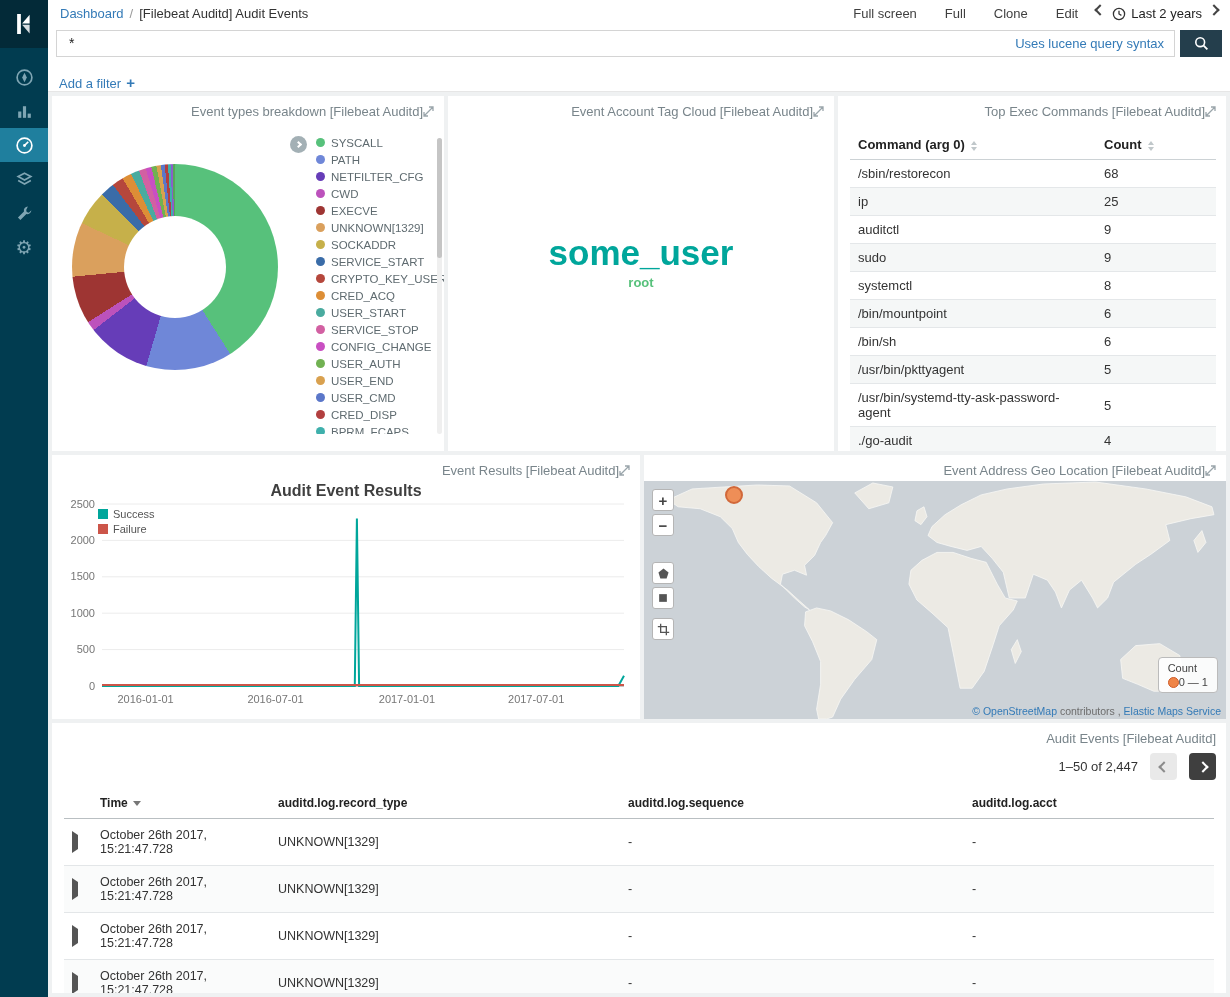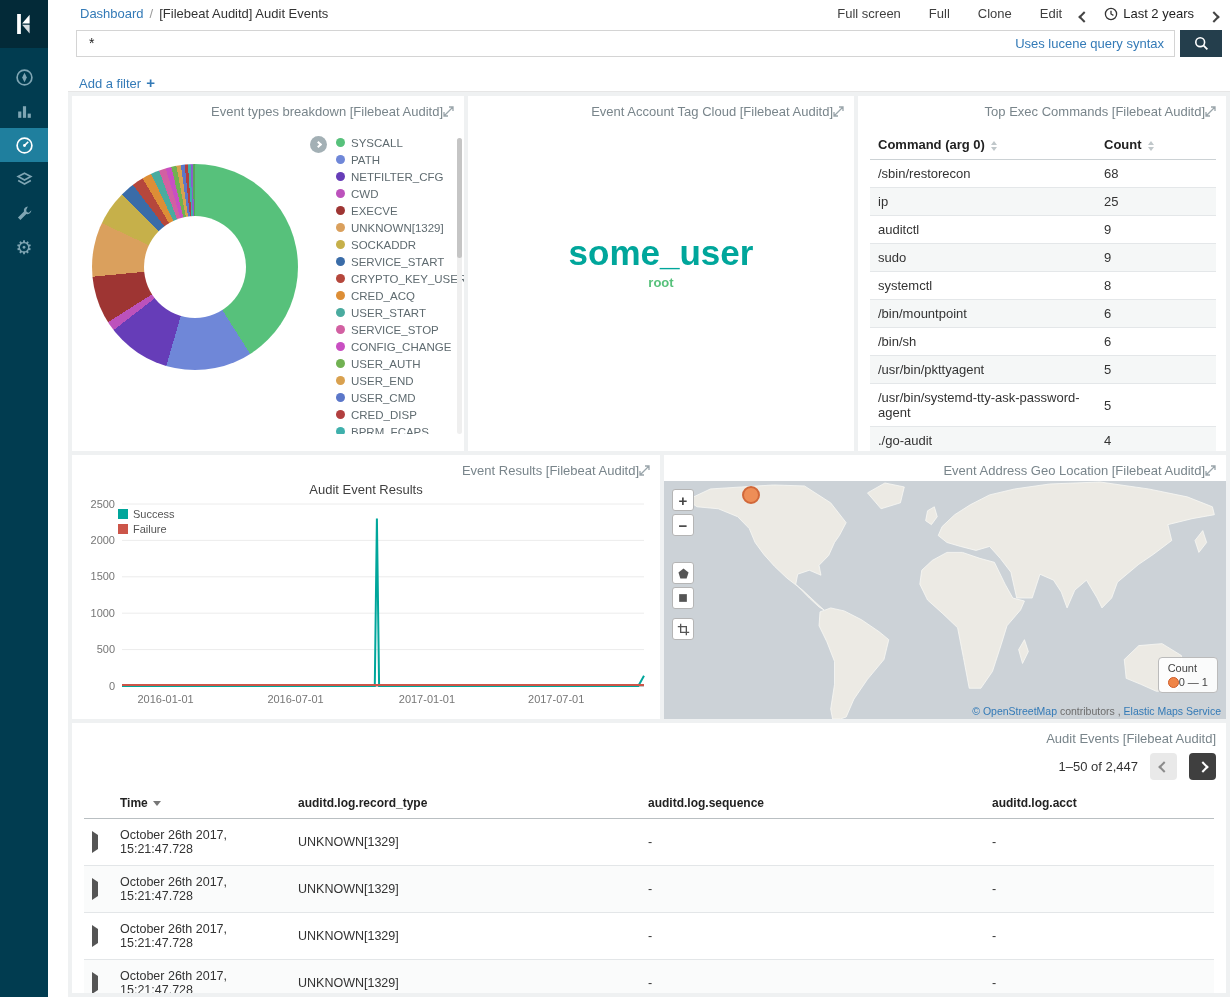--- a/index.html
+++ b/index.html
@@ -11,29 +11,29 @@
   .side-nav{margin-top:12px;display:flex;flex-direction:column;width:48px}
   .side-item{width:48px;height:34px;display:flex;align-items:center;justify-content:center;cursor:pointer}
   .side-item svg{stroke:#7fa5b3;fill:none;stroke-width:1.6}
   .side-item .fillic{fill:#7fa5b3;stroke:none}
   .side-item.active{background:#1f7f9e}
   .side-item.active svg{stroke:#fff}
   .side-item.active .fillic{fill:#fff}
   .gear-glyph{font-size:19px;color:#7fa5b3;line-height:1}
 
   
-  .main{margin-left:68px}
+  .main{margin-left:48px}
   .topnav{height:27px;display:flex;align-items:center;padding:0 12px;gap:18px;font-size:13px}
   .crumbs{display:flex;align-items:center;gap:6px}
   .crumb-link{color:#337ab7;cursor:pointer}
   .crumb-sep{color:#999}
   .nav-spacer{flex:1}
   .nav-actions{display:flex;gap:28px}
   .nav-action{color:#3f3f3f;cursor:pointer}
-  .timepicker{display:flex;align-items:flex-end;gap:16px}
+  .timepicker{display:flex;align-items:flex-start;gap:8px}
   .chev{width:8px;height:8px;border-left:2px solid #444;border-bottom:2px solid #444;display:inline-block;cursor:pointer}
   .chev.left{transform:rotate(45deg)}
   .chev.right{transform:rotate(225deg)}
   .tp-label{color:#222;cursor:pointer;display:flex;align-items:center;gap:5px}
 
   .search-row{height:32px;display:flex;align-items:center;padding:0 8px;gap:5px}
   .search-box{flex:1;height:27px;border:1px solid #d4d4d4;position:relative;background:#fff}
   .search-box input{width:100%;height:100%;border:0;outline:none;padding:0 185px 0 12px;font-size:14px;font-family:inherit;color:#222}
   .search-hint{position:absolute;right:10px;top:5px;color:#337ab7;cursor:pointer;font-size:13px}
   .search-btn{width:42px;height:27px;background:#243e4c;border:0;display:flex;align-items:center;justify-content:center;cursor:pointer}
@@ -76,21 +76,21 @@
   .exec-table th{text-align:left;padding:7px 8px;border-bottom:1px solid #ccd2d5;font-size:13px;color:#222;cursor:pointer;white-space:nowrap}
   .exec-table td{padding:6px 8px;border-bottom:1px solid #e4e7e9;color:#333}
   .exec-table tr:nth-child(even) td{background:#f5f7f7}
   .exec-table .count-col{width:120px}
   .sorts{display:inline-flex;flex-direction:column;margin-left:6px;vertical-align:middle;gap:2px}
   .tri-up{width:0;height:0;border-left:3.5px solid transparent;border-right:3.5px solid transparent;border-bottom:4px solid #c0c7ca}
   .tri-down{width:0;height:0;border-left:3.5px solid transparent;border-right:3.5px solid transparent;border-top:4px solid #c0c7ca}
 
   
   .results-body{position:relative;height:232px}
-  .chart-heading{text-align:center;font-size:13px;font-weight:400;color:#3f3f3f;margin-top:1px}
+  .chart-heading{text-align:center;font-size:16px;font-weight:700;color:#3f3f3f;margin-top:1px}
   .vis-legend{position:absolute;left:46px;top:24px;z-index:2}
   .vis-legend .vl-row{display:flex;align-items:center;gap:5px;height:15px;font-size:11px;color:#555;cursor:pointer}
   .sq{width:10px;height:10px;flex:0 0 auto}
   .results-svg{position:absolute;left:4px;top:16px}
   .results-svg text.tick{font-size:11px;fill:#767676;font-family:"Liberation Sans",sans-serif}
 
   
   .map{position:relative;height:238px;background:#ccd2d7;overflow:hidden}
   .map svg.world{position:absolute;inset:0;width:100%;height:100%}
   .map-ctl{position:absolute;left:8px;top:8px;display:flex;flex-direction:column}

